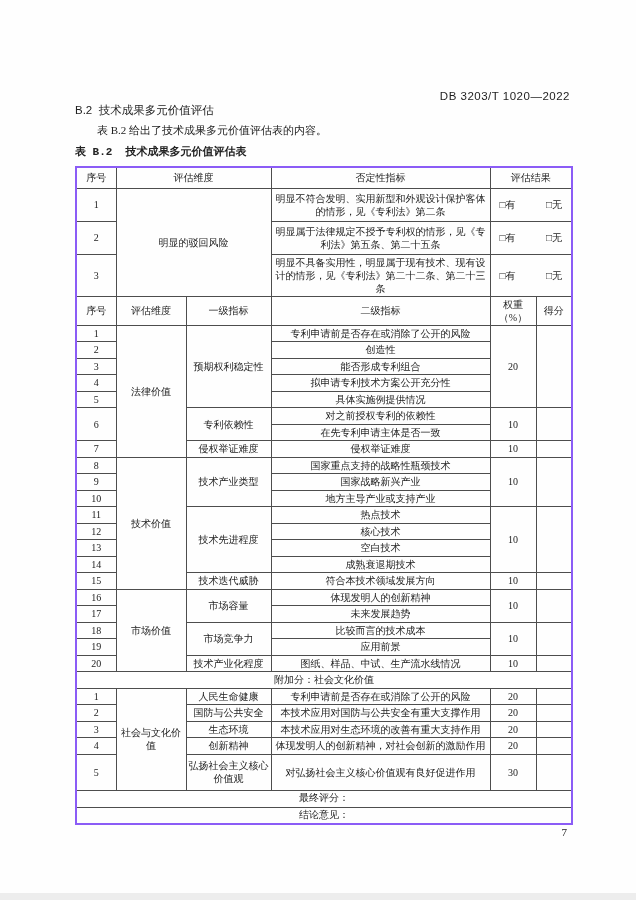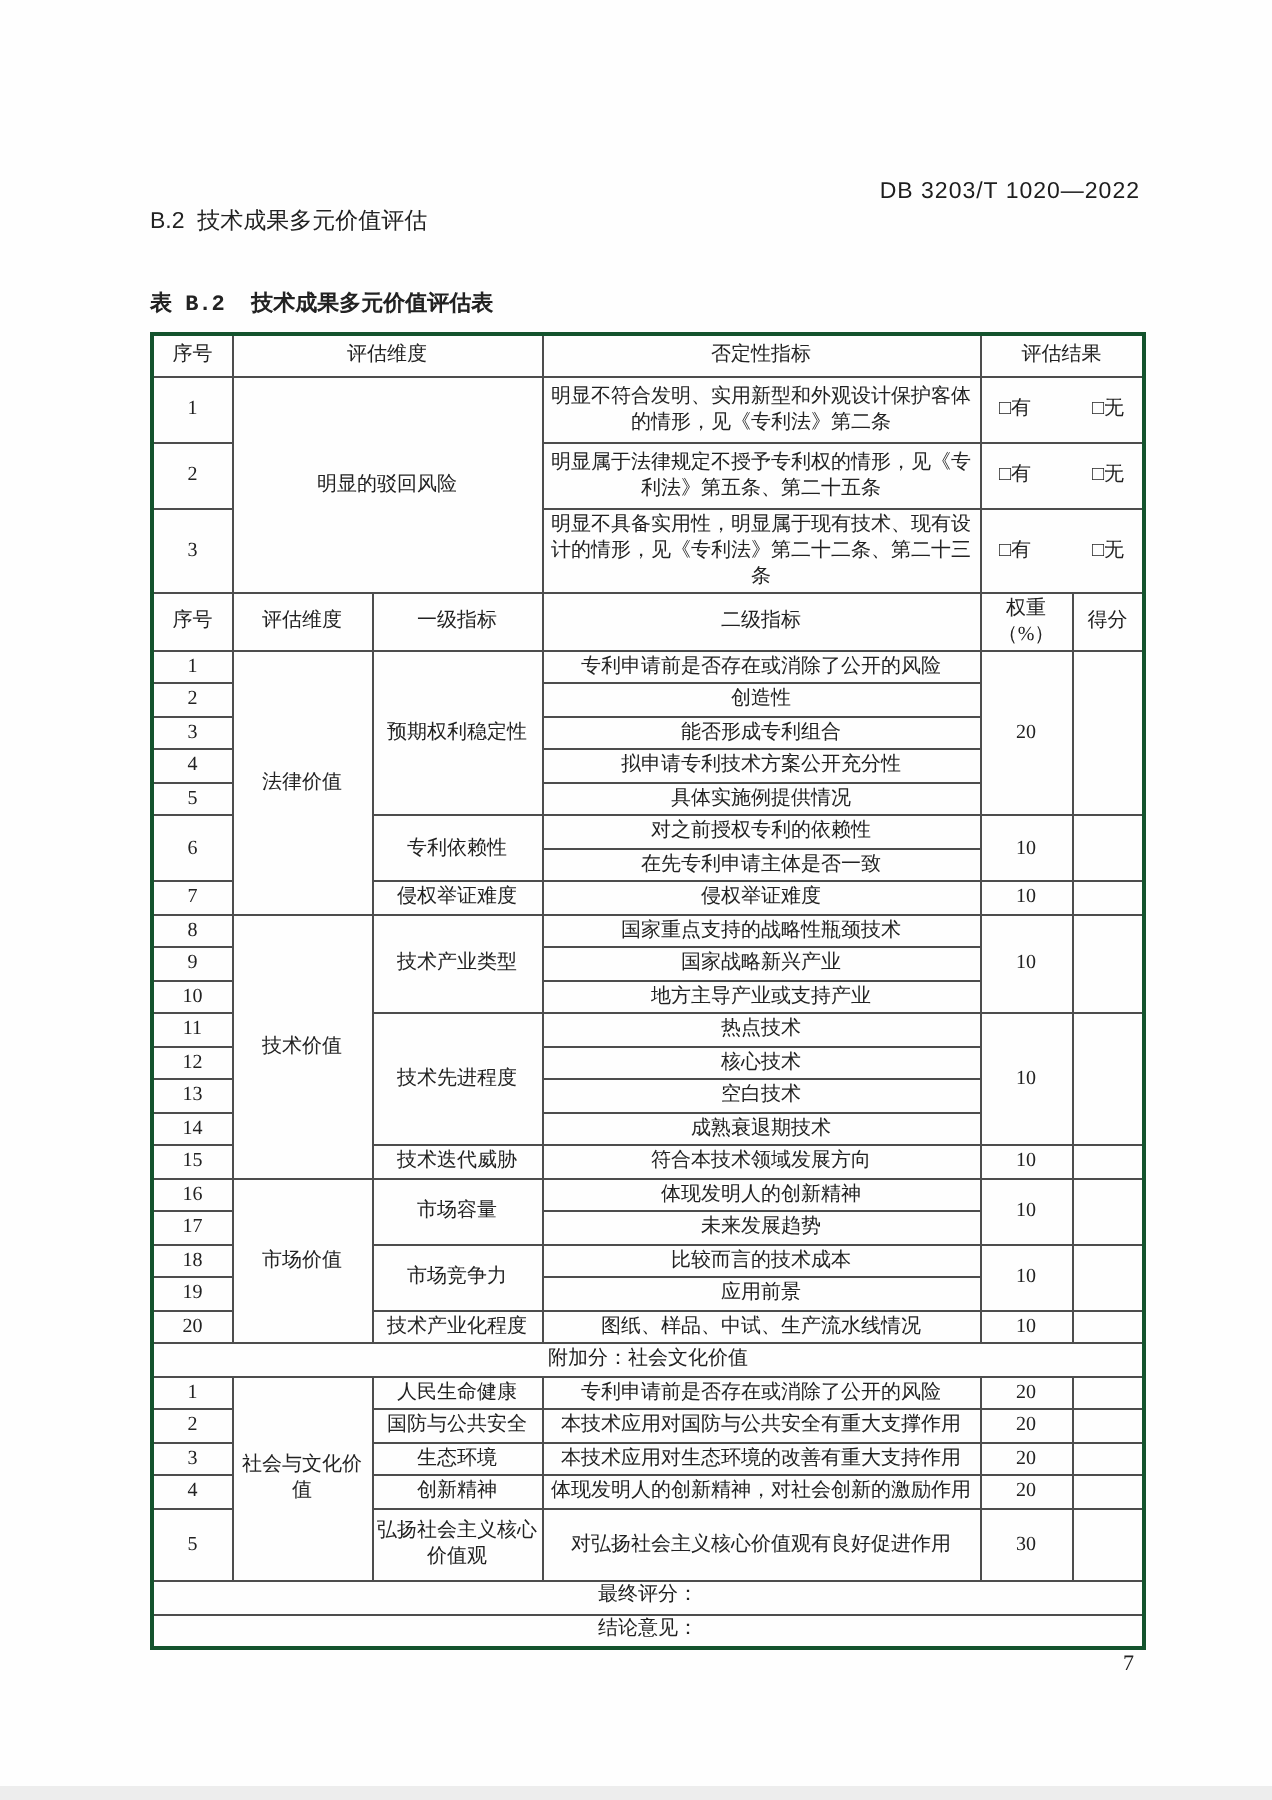--- a/index.html
+++ b/index.html
@@ -6,41 +6,42 @@
   .page{position:relative;width:636px;height:900px;background:#fefefe;overflow:hidden;
         font-family:"Liberation Serif","DejaVu Serif",serif;color:#222;}
   .doc-number{position:absolute;top:90px;right:66px;font-family:"Liberation Sans","DejaVu Sans",sans-serif;
         font-size:11.5px;letter-spacing:.5px;color:#1d1d1d;}
   .sec-heading{position:absolute;top:103px;left:75px;font-family:"Liberation Sans","DejaVu Sans",sans-serif;
         font-weight:normal;font-size:11.5px;white-space:pre;}
   .intro{position:absolute;top:123px;left:97px;font-size:11px;}
   .caption{position:absolute;top:144px;left:75px;width:496px;
         font-family:Liberation Mono, monospace;font-weight:bold;font-size:11px;white-space:pre;}
   table.eval{position:absolute;top:166px;left:75px;border-collapse:collapse;table-layout:fixed;width:496px;
-        font-size:10px;border:2px solid #14532d;}
+        font-size:10px;border:2px solid #8b5cf6;}
   table.eval td,table.eval th{border:1px solid #4d4d4d;padding:1px 2px;font-weight:normal;
         text-align:center;vertical-align:middle;line-height:1.3;overflow:hidden;}
   tr.hrow1{height:21px;} tr.negrow{height:33px;} tr.hrow2{height:17px;}
   tr.std{height:16.5px;} tr.tall{height:36px;} tr.footrow{height:17px;font-family:Liberation Mono, monospace;}
   td.left{text-align:left;padding-left:4px;padding-right:3px;}
   .chk-wrap{display:flex;justify-content:space-between;padding:0 7px;}
   .chk{white-space:nowrap;}
   .page-number{position:absolute;top:826px;right:69px;font-size:11px;}
   .watermark{position:absolute;top:861px;right:60px;display:flex;align-items:center;gap:4px;
         color:#c6c6c6;font-size:14px;font-family:Liberation Mono, monospace;margin-top:48px;}
   .wm-icon{display:inline-block;}
   .bottom-strip{position:absolute;left:0;bottom:0;width:636px;height:7px;background:#ededed;}
 </style>
 </head>
 <body>
 
 <div class="page">
 
   <div class="doc-number">DB 3203/T 1020—2022</div>
   <div class="sec-heading">B.2  技术成果多元价值评估</div>
+  <div class="intro">表 B.2 给出了技术成果多元价值评估表的内容。</div>
   <div class="caption">表 B.2  技术成果多元价值评估表</div>
 
   <table class="eval">
     <colgroup>
       <col style="width:40px">
         <col style="width:70px">
         <col style="width:85px">
       <col style="width:219px">
         <col style="width:46px">
         <col style="width:36px">

